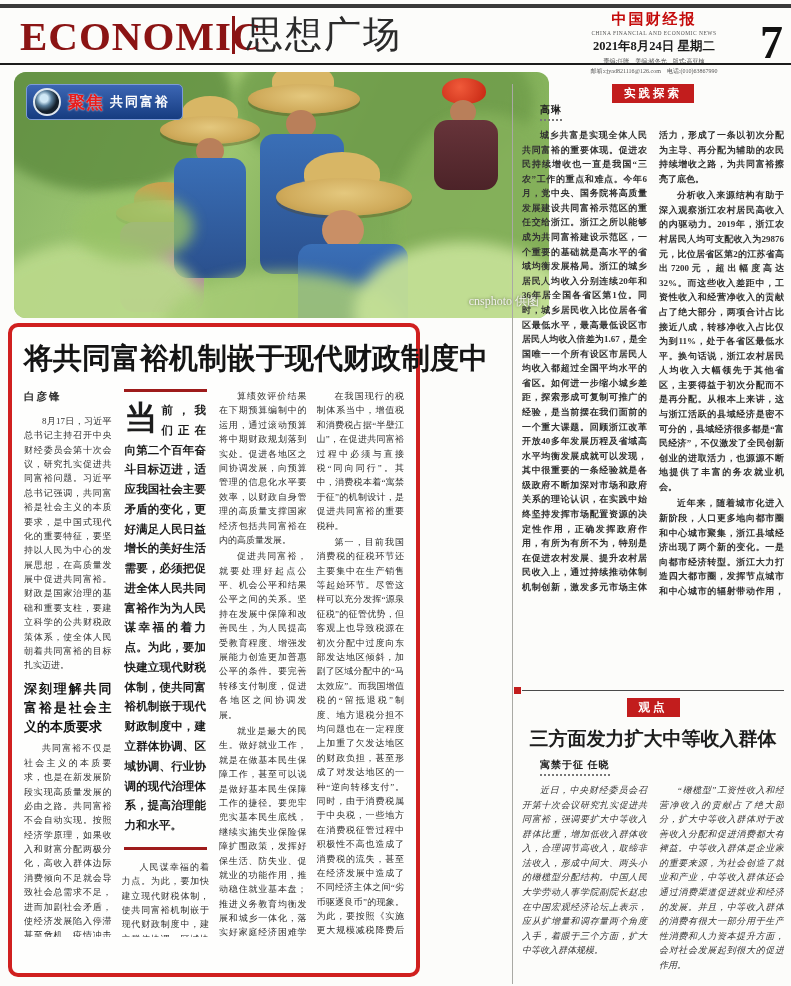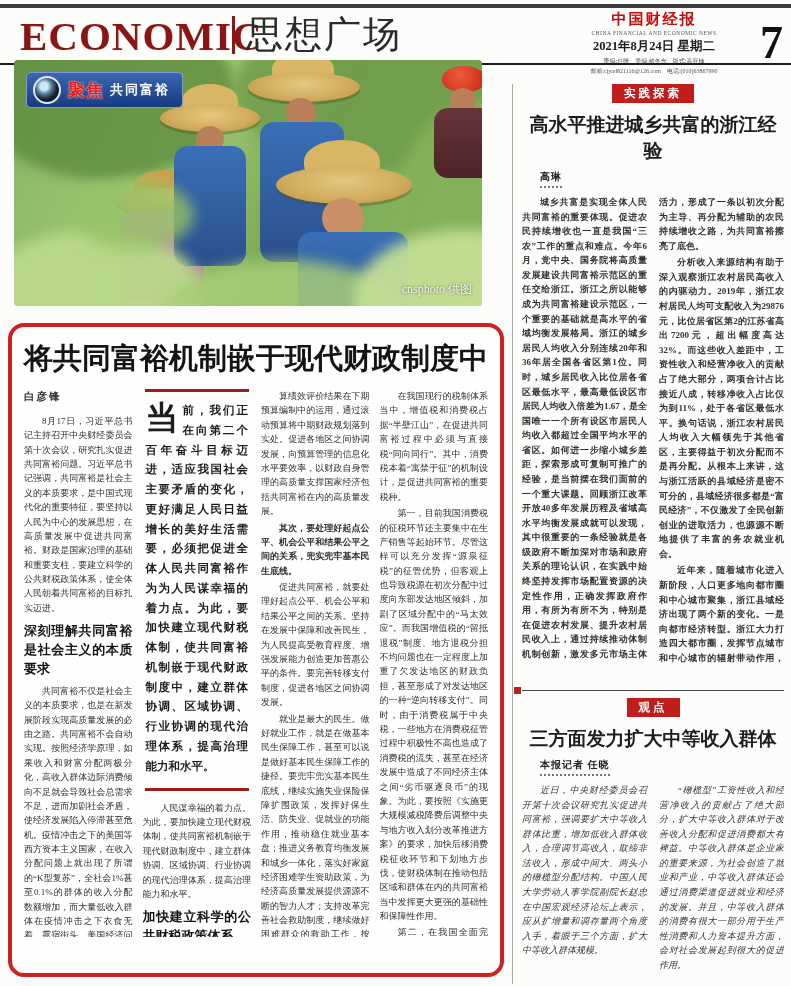--- a/index.html
+++ b/index.html
@@ -14,40 +14,40 @@
   .vp-cn{position:absolute;left:246px;top:0px;font-size:37px;color:#2b2b2b;letter-spacing:2px;}
   .mast-right{position:absolute;right:52px;top:0;width:170px;text-align:center;}
   .mast-brand{font-size:15px;font-weight:bold;color:#c40a0a;letter-spacing:2px;}
   .mast-eng{font-size:5.5px;color:#555;letter-spacing:.5px;margin-top:1px;}
   .mast-date{font-size:12.5px;font-weight:bold;color:#1a1a1a;margin-top:2px;}
   .mast-small{font-size:6px;color:#555;margin-top:2px;line-height:1.4;}
   .pageno{position:absolute;right:8px;top:6px;font-size:46px;font-weight:bold;color:#111;}
   .head-rule{position:absolute;top:63px;left:0;width:791px;height:2px;background:#1c1c1c;}
 
   
-  .photo{position:absolute;left:14px;top:60px;width:468px;height:246px;border-radius:4px;overflow:hidden;
+  .photo{position:absolute;left:14px;top:72px;width:535px;height:246px;border-radius:12px;overflow:hidden;
          background:linear-gradient(115deg,#86b264 0%,#a3cb74 35%,#7aa755 60%,#8fbc62 100%);}
   .blob{position:absolute;border-radius:50%;filter:blur(6px);}
   .hat{position:absolute;background:radial-gradient(ellipse at 50% 40%,#e4c87e 0%,#d0ab5b 60%,#b38f42 100%);
        border-radius:50%;box-shadow:0 3px 0 rgba(90,70,20,.35);}
   .crown{position:absolute;background:#d8b665;border-radius:50% 50% 40% 40%;}
   .head{position:absolute;background:#b97f5a;border-radius:50%;}
   .shirt{position:absolute;background:linear-gradient(180deg,#3a6fb7,#2a4f8c);border-radius:14px;}
   .hardhat{position:absolute;background:radial-gradient(circle at 40% 35%,#f05a3a,#c42410);border-radius:50% 50% 45% 45%;}
   .leaf{position:absolute;border-radius:50%;filter:blur(7px);}
   .photo-badge{position:absolute;left:12px;top:12px;height:34px;display:flex;align-items:center;padding:0 12px 0 6px;
                background:linear-gradient(180deg,#3c66b4,#163c80);border:1px solid #7d9bd8;border-radius:5px;}
   .lens{width:24px;height:24px;border-radius:50%;margin-right:7px;
         background:radial-gradient(circle at 38% 35%,#cfe7f5 0 18%,#5a7f9c 35%,#14202c 60%);border:2px solid #dfe7ee;}
   .badge-focus{font-size:17px;font-weight:bold;color:#e81c1c;text-shadow:0 0 2px #fff;letter-spacing:1px;}
   .badge-topic{font-size:13px;font-weight:bold;color:#fff;margin-left:6px;letter-spacing:2px;}
   .photo-credit{position:absolute;right:10px;bottom:8px;font-size:12px;color:#f2f2ee;text-shadow:0 0 3px rgba(0,0,0,.6);}
 
   
-  .main-box{position:absolute;left:8px;top:323px;width:496px;height:654px;border:4px solid #d0201f;border-radius:16px;
+  .main-box{position:absolute;left:8px;top:323px;width:412px;height:654px;border:4px solid #d0201f;border-radius:10px;
             background:#fefefd;box-sizing:border-box;padding:10px 12px 8px;}
   .main-title{font-size:29px;font-weight:bold;color:#141414;letter-spacing:0px;white-space:nowrap;margin:2px 0 10px;}
   .main-cols{display:flex;gap:10px;height:548px;overflow:hidden;}
   .mcol{flex:1 1 0;font-size:9px;line-height:1.6;text-align:justify;color:#2e2e2e;overflow:hidden;}
   .mcol p{margin:0 0 2px;text-indent:2em;}
   .mcol p.b{font-weight:bold;}
   .mcol h3{font-size:13px;font-weight:bold;color:#141414;margin:7px 0 5px;line-height:1.45;text-indent:0;}
   .author-line{font-weight:bold;font-size:10.5px;text-indent:0 !important;letter-spacing:2px;margin-bottom:8px !important;}
   .pullquote{border-top:3px solid #9e1b1b;border-bottom:3px solid #9e1b1b;padding:9px 1px 11px;margin:0 2px 10px;
              font-size:11.5px;font-weight:600;line-height:1.72;color:#1d1d1d;text-align:justify;}
@@ -140,50 +140,48 @@
           <h3>深刻理解共同富裕是社会主义的本质要求</h3>
           <p class="p">共同富裕不仅是社会主义的本质要求，也是在新发展阶段实现高质量发展的必由之路。共同富裕不会自动实现。按照经济学原理，如果收入和财富分配两极分化，高收入群体边际消费倾向不足就会导致社会总需求不足，进而加剧社会矛盾，使经济发展陷入停滞甚至危机。疫情冲击之下的美国等西方资本主义国家，在收入分配问题上就出现了所谓的“K型复苏”，全社会1%甚至0.1%的群体的收入分配数额增加，而大量低收入群体在疫情冲击之下衣食无着、露宿街头。美国经济问题演变为“占领华尔街”等政治运动，那种天真地认为“富人吃肉，穷人喝汤”的“涓滴经济学”被资本主义的无情现实无情粉碎。</p>
         </div>
       <div class="mcol">
           <div class="pullquote"><span class="dropcap">当</span>前，我们正在向第二个百年奋斗目标迈进，适应我国社会主要矛盾的变化，更好满足人民日益增长的美好生活需要，必须把促进全体人民共同富裕作为为人民谋幸福的着力点。为此，要加快建立现代财税体制，使共同富裕机制嵌于现代财政制度中，建立群体协调、区域协调、行业协调的现代治理体系，提高治理能力和水平。</div>
           <p class="p">人民谋幸福的着力点。为此，要加快建立现代财税体制，使共同富裕机制嵌于现代财政制度中，建立群体协调、区域协调、行业协调的现代治理体系，提高治理能力和水平。</p>
           <h3>加快建立科学的公共财税政策体系</h3>
         </div>
       <div class="mcol">
           <p class="p">算绩效评价结果在下期预算编制中的运用，通过滚动预算将中期财政规划落到实处。促进各地区之间协调发展，向预算管理的信息化水平要效率，以财政自身管理的高质量支撑国家经济包括共同富裕在内的高质量发展。</p>
-          <p class="b">其次，要处理好起点公平、机会公平和结果公平之间的关系，兜实兜牢基本民生底线。</p>
           <p class="p">促进共同富裕，就要处理好起点公平、机会公平和结果公平之间的关系。坚持在发展中保障和改善民生，为人民提高受教育程度、增强发展能力创造更加普惠公平的条件。要完善转移支付制度，促进各地区之间协调发展。</p>
           <p class="p">就业是最大的民生。做好就业工作，就是在做基本民生保障工作，甚至可以说是做好基本民生保障工作的捷径。要兜牢兜实基本民生底线，继续实施失业保险保障扩围政策，发挥好保生活、防失业、促就业的功能作用，推动稳住就业基本盘；推进义务教育均衡发展和城乡一体化，落实好家庭经济困难学生资助政策，为经济高质量发展提供源源不断的智力人才；支持改革完善社会救助制度，继续做好困难群众的救助工作，按照“保基本”的要求织牢织密社会救助安全网；继续做好疫情防控相关工作，增强突发重大传染病应对处置能力，防范好包括公共卫生事件在内的影响社会稳定发展的“灰犀牛”等系统性风险隐患。</p>
         </div>
       <div class="mcol">
           <p class="p">在我国现行的税制体系当中，增值税和消费税占据“半壁江山”，在促进共同富裕过程中必须与直接税“同向同行”。其中，消费税本着“寓禁于征”的机制设计，是促进共同富裕的重要税种。</p>
           <p class="p">第一，目前我国消费税的征税环节还主要集中在生产销售等起始环节。尽管这样可以充分发挥“源泉征税”的征管优势，但客观上也导致税源在初次分配中过度向东部发达地区倾斜，加剧了区域分配中的“马太效应”。而我国增值税的“留抵退税”制度、地方退税分担不均问题也在一定程度上加重了欠发达地区的财政负担，甚至形成了对发达地区的一种“逆向转移支付”。同时，由于消费税属于中央税，一些地方在消费税征管过程中积极性不高也造成了消费税的流失，甚至在经济发展中造成了不同经济主体之间“劣币驱逐良币”的现象。为此，要按照《实施更大规模减税降费后调整中央与地方收入划分改革推进方案》的要求，加快后移消费税征收环节和下划地方步伐，使财税体制在推动包括区域和群体在内的共同富裕当中发挥更大更强的基础性和保障性作用。</p>
           <p class="p">第二，在我国全面完成“营改增”的背景下，要加快推动我国消费税从货物税向货物服务税转变。“营改增”完成之日，增值税的征税范围已经成功从货物拓展至服务。与之相比，消费税的改革则相对滞后。我国消费税目前只是对金银首饰、小汽车、高尔夫球及球具等有限的商品课税，而对于金银首饰、小汽车的修理修配、加工、高尔夫俱乐部等服务却形成了税收漏洞。在当前产业发展高度融合、服务业等第三产业比重不断上升，2020年占比高达54.5%的背景下，无疑造成了税收流失。因此必须通过消费税的扩围改革弥补过去营业税时期服务业等行业课税形成的税收漏洞。这些堵漏增收的举措，可以收获取缔非法收入、给中低收入群体减税的双重红利。</p>
         </div>
     </div>
   </div>
 
   <div class="rail-sep"></div>
 
   <div class="rail">
     <div class="art1">
       <span class="sec-badge">实践探索</span>
-      <div class="art-title">高水平推进城乡共富的浙江经验</div>
       <div class="art-author">高琳</div>
       <div class="rail-cols">
           <p class="p">城乡共富是实现全体人民共同富裕的重要体现。促进农民持续增收也一直是我国“三农”工作的重点和难点。今年6月，党中央、国务院将高质量发展建设共同富裕示范区的重任交给浙江。浙江之所以能够成为共同富裕建设示范区，一个重要的基础就是高水平的省域均衡发展格局。浙江的城乡居民人均收入分别连续20年和36年居全国各省区第1位。同时，城乡居民收入比位居各省区最低水平，最高最低设区市居民人均收入倍差为1.67，是全国唯一一个所有设区市居民人均收入都超过全国平均水平的省区。如何进一步缩小城乡差距，探索形成可复制可推广的经验，是当前摆在我们面前的一个重大课题。回顾浙江改革开放40多年发展历程及省域高水平均衡发展成就可以发现，其中很重要的一条经验就是各级政府不断加深对市场和政府关系的理论认识，在实践中始终坚持发挥市场配置资源的决定性作用，正确发挥政府作用，有所为有所不为，特别是在促进农村发展、提升农村居民收入上，通过持续推动体制机制创新，激发多元市场主体活力，形成了一条以初次分配为主导、再分配为辅助的农民持续增收之路，为共同富裕擦亮了底色。</p>
           <p class="p">分析收入来源结构有助于深入观察浙江农村居民高收入的内驱动力。2019年，浙江农村居民人均可支配收入为29876元，比位居省区第2的江苏省高出7200元，超出幅度高达32%。而这些收入差距中，工资性收入和经营净收入的贡献占了绝大部分，两项合计占比接近八成，转移净收入占比仅为到11%，处于各省区最低水平。换句话说，浙江农村居民人均收入大幅领先于其他省区，主要得益于初次分配而不是再分配。从根本上来讲，这与浙江活跃的县域经济是密不可分的，县域经济很多都是“富民经济”，不仅激发了全民创新创业的进取活力，也源源不断地提供了丰富的务农就业机会。</p>
           <p class="p">近年来，随着城市化进入新阶段，人口更多地向都市圈和中心城市聚集，浙江县域经济出现了两个新的变化。一是向都市经济转型。浙江大力打造四大都市圈，发挥节点城市和中心城市的辐射带动作用，增强这些都市圈周边地区容纳人口的承载力，都市圈周边的中小城市则根据自身产业基础参与都市圈分工与合作。二是下沉到村域。各地通过创新性地组建乡村联合体、村企联建、企业联盟、村级合作等方式盘活乡村资源。更重要的是，都市圈经济和村域经济两者相得益彰、互为支撑。一方面，乡村人口更多地向都市圈中心城市和节点城市转移，为村域新业态经济开展规模化经营提供了可能；另一方面，一体化的都市圈（包括交通基础设施、公共服务等）也为村域新经济发展提供了极大的市场支撑。因此，可以看到，近年来浙江省域内人才、土地、资本以及数据等新型生产要素在城乡间双向流动日益频繁，城乡日益走向深度融合。</p>
         </div>
     </div>
 
     <div class="art2">
       <span class="sec-badge">观点</span>
       <div class="art-title">三方面发力扩大中等收入群体</div>
-      <div class="art-author">本报记者 任晓</div>
+      <div class="art-author">寓禁于征 任晓</div>
       <div class="rail-cols">
           <p class="p">近日，中央财经委员会召开第十次会议研究扎实促进共同富裕，强调要扩大中等收入群体比重，增加低收入群体收入，合理调节高收入，取缔非法收入，形成中间大、两头小的橄榄型分配结构。中国人民大学劳动人事学院副院长赵忠在中国宏观经济论坛上表示，应从扩增量和调存量两个角度入手，着眼于三个方面，扩大中等收入群体规模。</p>
           <p class="p">“橄榄型”工资性收入和经营净收入的贡献占了绝大部分，扩大中等收入群体对于改善收入分配和促进消费都大有裨益。中等收入群体是企业家的重要来源，为社会创造了就业和产业，中等收入群体还会通过消费渠道促进就业和经济的发展。并且，中等收入群体的消费有很大一部分用于生产性消费和人力资本提升方面，会对社会发展起到很大的促进作用。</p>
         </div>
     </div>
   </div>
 
   <div class="rail-divider">
     <span class="red-dot"></span>
   </div>

